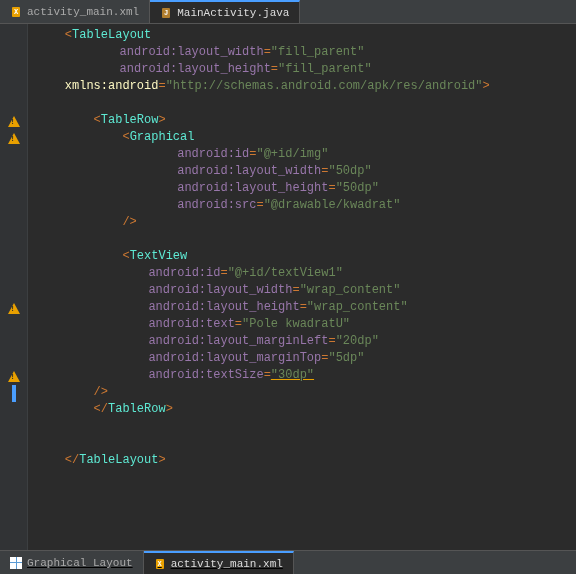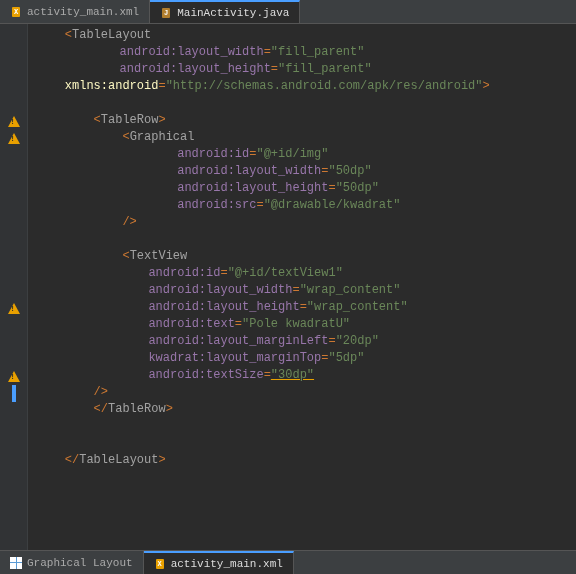--- a/index.html
+++ b/index.html
@@ -108,34 +108,35 @@
     }
     .code-line {
       display: flex;
       align-items: flex-start;
       min-height: 17px;
       padding: 0 8px;
       white-space: pre;
     }
 
     
-    .tag { color: #a3a3a3; }
+    .tag { color: #5eead4; }
     .attr { color: #9876aa; margin-left: 26px; }
     .val { color: #6a8759; }
     .punct { color: #cc7832; }
     .ns { color: #fef9c3; }
 
     
     .bottom-bar {
       display: flex;
       align-items: center;
       background: #3c3f41;
       border-top: 1px solid #555;
       height: 24px;
       flex-shrink: 0;
+      text-decoration: underline;
     }
     .bottom-tab {
       display: flex;
       align-items: center;
       padding: 0 10px;
       gap: 5px;
       cursor: pointer;
       font-size: 11px;
       color: #aaa;
       border-right: 1px solid #555;
@@ -233,21 +234,21 @@
       <div class="code-line"><span>                </span><span class="attr">android:layout_height</span><span class="punct">=</span><span class="val">"50dp"</span></div>
       <div class="code-line"><span>                </span><span class="attr">android:src</span><span class="punct">=</span><span class="val">"@drawable/kwadrat"</span></div>
       <div class="code-line"><span>            </span><span class="punct">/&gt;</span></div>
       <div class="code-line"><span></span></div>
       <div class="code-line"><span>            </span><span class="punct">&lt;</span><span class="tag">TextView</span></div>
       <div class="code-line"><span>            </span><span class="attr">android:id</span><span class="punct">=</span><span class="val">"@+id/textView1"</span></div>
       <div class="code-line"><span>            </span><span class="attr">android:layout_width</span><span class="punct">=</span><span class="val">"wrap_content"</span></div>
       <div class="code-line"><span>            </span><span class="attr">android:layout_height</span><span class="punct">=</span><span class="val">"wrap_content"</span></div>
       <div class="code-line"><span>            </span><span class="attr">android:text</span><span class="punct">=</span><span class="val">"Pole kwadratU"</span></div>
       <div class="code-line"><span>            </span><span class="attr">android:layout_marginLeft</span><span class="punct">=</span><span class="val">"20dp"</span></div>
-      <div class="code-line"><span>            </span><span class="attr">kwadrat:layout_marginTop</span><span class="punct">=</span><span class="val">"5dp"</span></div>
+      <div class="code-line"><span>            </span><span class="attr">android:layout_marginTop</span><span class="punct">=</span><span class="val">"5dp"</span></div>
       <div class="code-line"><span>            </span><span class="attr">android:textSize</span><span class="punct">=</span><span class="val" style="text-decoration:underline;text-decoration-color:#e8a000;">"30dp"</span></div>
       <div class="code-line"><span>        </span><span class="punct">/&gt;</span></div>
       <div class="code-line"><span>        </span><span class="punct">&lt;/</span><span class="tag">TableRow</span><span class="punct">&gt;</span></div>
       <div class="code-line"><span></span></div>
       <div class="code-line"><span></span></div>
       <div class="code-line"><span>    </span><span class="punct">&lt;/</span><span class="tag">TableLayout</span><span class="punct">&gt;</span></div>
       <div class="code-line"><span></span></div>
       <div class="code-line"><span></span></div>
     </div>
 </div>

